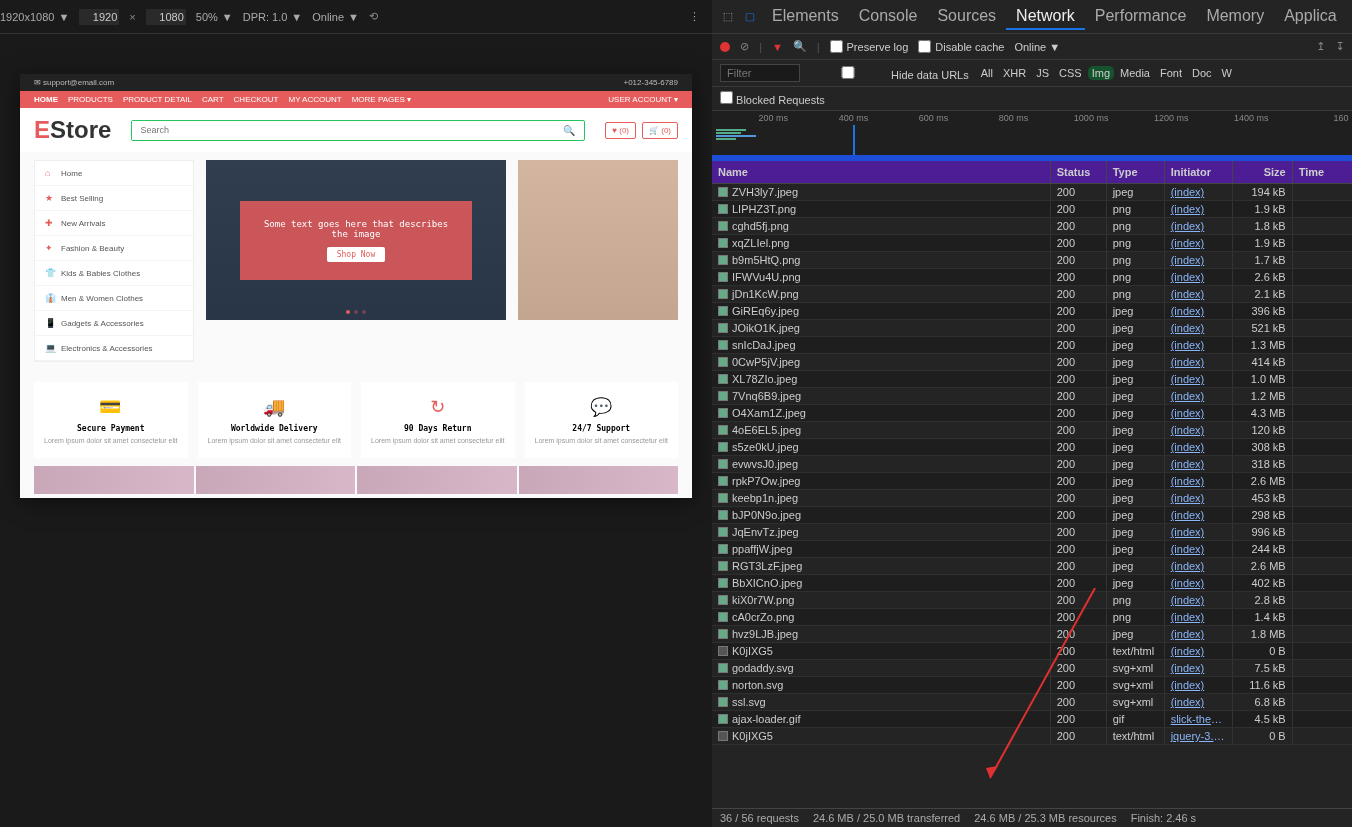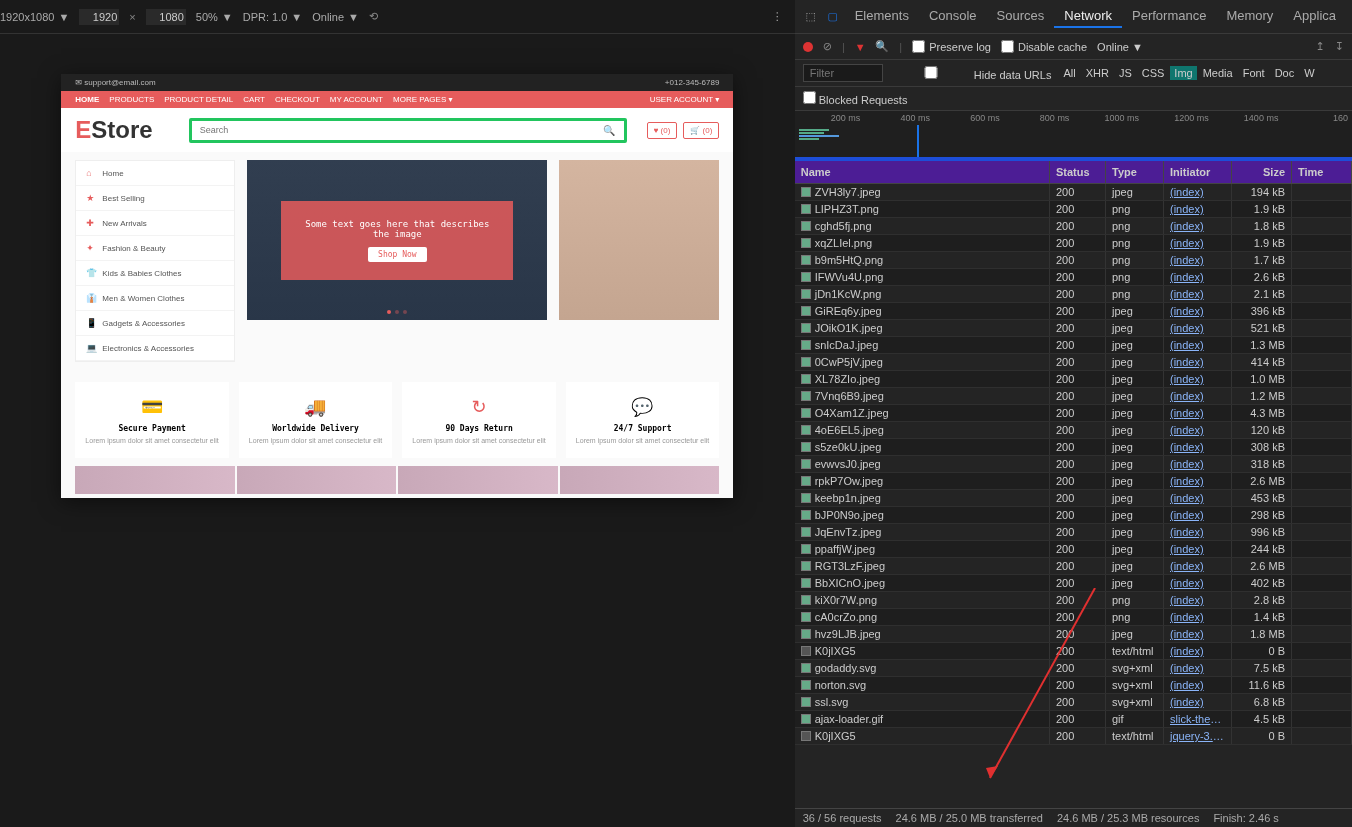--- a/index.html
+++ b/index.html
@@ -19,21 +19,21 @@
 .preview-area { flex: 1; display: flex; justify-content: center; align-items: flex-start; padding: 40px 20px; overflow: hidden; }
 .preview-frame { width: 672px; background: white; box-shadow: 0 4px 20px rgba(0,0,0,0.5); font-family: Arial, sans-serif; }
 
 
 .topbar { background: #222; color: #bbb; font-size: 8px; display: flex; justify-content: space-between; padding: 4px 14px; }
 .navbar { background: #e65c5c; color: white; font-size: 8px; display: flex; padding: 4px 14px; gap: 10px; }
 .navbar .nav-right { margin-left: auto; }
 .header-row { display: flex; align-items: center; padding: 8px 14px; gap: 20px; background: white; }
 .logo { font-size: 24px; font-weight: bold; color: #333; }
 .logo .e { color: #e65c5c; }
-.search-box { flex: 1; display: flex; border: 3px solid #22c55e; border-radius: 2px; margin-left: 16px; }
+.search-box { flex: 1; display: flex; border: 1px solid #22c55e; border-radius: 2px; }
 .search-box input { flex: 1; border: none; padding: 4px 8px; font-size: 9px; outline: none; }
 .search-box .btn { padding: 4px 8px; color: #e65c5c; font-size: 10px; cursor: pointer; }
 .header-icons { display: flex; gap: 6px; }
 .icon-btn { border: 1px solid #e65c5c; color: #e65c5c; font-size: 8px; padding: 3px 6px; border-radius: 2px; }
 .main-content { display: flex; gap: 12px; padding: 8px 14px 12px; background: #fafafa; }
 .sidebar { width: 160px; background: white; border: 1px solid #eee; }
 .sidebar-item { padding: 7px 10px; font-size: 8px; color: #555; display: flex; align-items: center; gap: 6px; border-bottom: 1px solid #f3f3f3; }
 .sidebar-item .ic { color: #e65c5c; font-size: 9px; width: 10px; }
 .hero { flex: 1; height: 160px; background: linear-gradient(rgba(40,50,70,0.5),rgba(40,50,70,0.5)), linear-gradient(#3a4a5a,#2a3a4a); position: relative; display: flex; align-items: center; justify-content: center; }
 .hero-overlay { background: rgba(230,92,92,0.85); padding: 18px 24px; text-align: center; color: white; font-size: 9px; font-family: monospace; }
@@ -48,34 +48,34 @@
 .feature-card { flex: 1; background: white; padding: 14px 8px; text-align: center; }
 .feature-card .fic { color: #e65c5c; font-size: 18px; }
 .feature-card .ftitle { font-size: 8px; font-weight: bold; margin-top: 6px; font-family: monospace; }
 .feature-card .fdesc { font-size: 7px; color: #999; margin-top: 4px; }
 .bottom-imgs { display: flex; gap: 2px; padding: 0 14px 4px; background: #fafafa; }
 .bottom-imgs div { flex: 1; height: 28px; background: linear-gradient(90deg,#c8a8b8,#d8b8c8); }
 
 
 .dt-tabs { display: flex; align-items: center; height: 34px; border-bottom: 1px solid #3a3a3a; padding: 0 6px; gap: 2px; }
 .dt-tabs .picker { width: 20px; height: 20px; display: flex; align-items: center; justify-content: center; cursor: pointer; }
-.dt-tab { padding: 3px 10px; cursor: pointer; color: #aaa; font-size: 13px; }
+.dt-tab { padding: 3px 10px; cursor: pointer; color: #aaa; font-size: 16px; }
 .dt-tab.active { color: #eee; border-bottom: 2px solid #1a73e8; }
 .dt-toolbar { display: flex; align-items: center; padding: 4px 8px; gap: 10px; border-bottom: 1px solid #3a3a3a; height: 26px; }
 .dt-toolbar .rec { width: 10px; height: 10px; background: #d33; border-radius: 50%; }
 .dt-toolbar .clr { color: #888; cursor: pointer; }
 .dt-toolbar .funnel { color: #d33; }
 .dt-toolbar label { display: flex; align-items: center; gap: 4px; color: #ccc; }
 .dt-toolbar input[type=checkbox] { accent-color: #555; }
 .dt-filter { display: flex; align-items: center; padding: 4px 8px; gap: 8px; border-bottom: 1px solid #3a3a3a; flex-wrap: wrap; }
 .dt-filter input { background: #1a1a1a; border: 1px solid #444; color: #ccc; padding: 2px 6px; font-size: 11px; width: 80px; }
 .dt-filter .chip { padding: 1px 4px; color: #ccc; cursor: pointer; font-size: 11px; }
-.dt-filter .chip.active { background: #0f766e; border-radius: 0; }
+.dt-filter .chip.active { background: #14532d; border-radius: 5px; }
 .dt-blocked { padding: 4px 8px; border-bottom: 1px solid #3a3a3a; }
-.timeline { height: 50px; border-bottom: 4px solid #1d4ed8; position: relative; background: #1f1f1f; }
+.timeline { height: 50px; border-bottom: 6px solid #1d4ed8; position: relative; background: #1f1f1f; }
 .timeline-ticks { display: flex; position: absolute; top: 2px; left: 0; right: 0; color: #888; font-size: 9px; }
 .timeline-ticks span { flex: 1; text-align: right; padding-right: 4px; }
 .timeline .marker { position: absolute; top: 14px; bottom: 0; width: 2px; background: #1a73e8; left: 22%; }
 .timeline .bars { position: absolute; left: 4px; top: 18px; }
 .timeline .bars div { height: 2px; margin-bottom: 1px; }
 
 .net-header { display: flex; background: #4c1d95; border-bottom: 1px solid #444; font-weight: bold; }
 .net-header > div { padding: 5px 6px; border-right: 1px solid #444; }
 .col-name { flex: 1; min-width: 0; }
 .col-status { width: 56px; }

